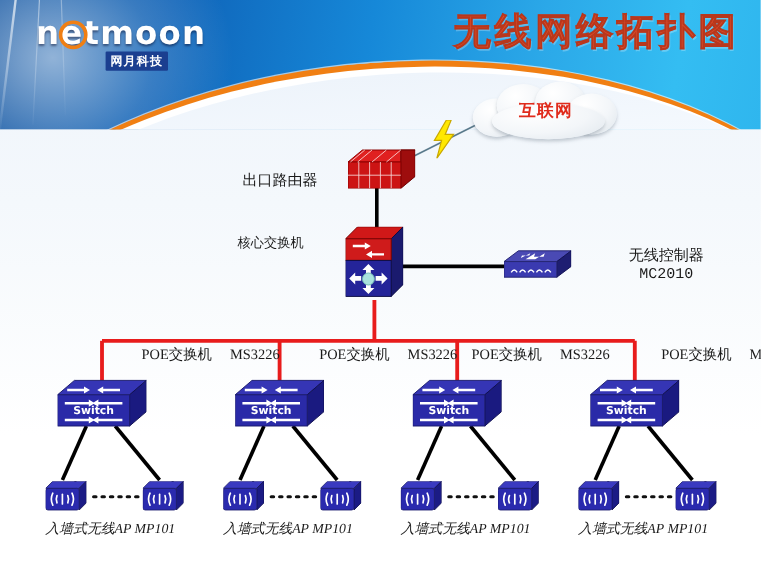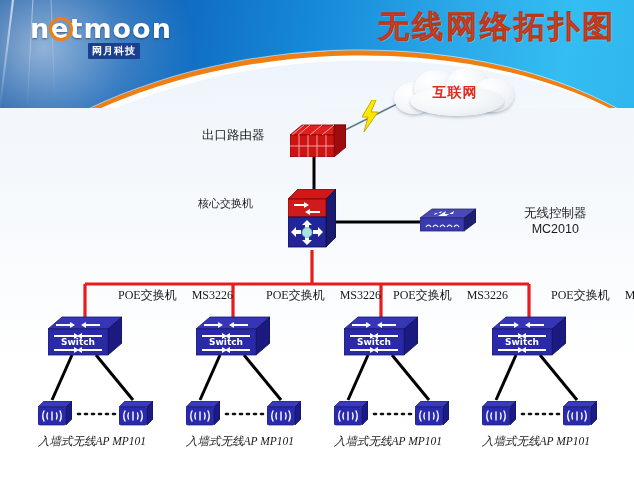--- a/index.html
+++ b/index.html
@@ -202,24 +202,24 @@
     position: absolute;
     font-family: "Liberation Serif", "DejaVu Serif", serif;
     font-size: 12px;
     color: #1a1a1a;
     line-height: 1.25;
     white-space: nowrap;
   }
   .label.center { text-align: center; }
   .label .l2 {
     display: block;
-    font-family: Liberation Sans, sans-serif;
-  }
-
-  #label-router { left: 202px; top: 128px; font-size: 12.5px; }
+    font-family: Liberation Mono, monospace;
+  }
+
+  #label-router { left: 202px; top: 143px; font-size: 12.5px; }
   #label-core   { left: 198px; top: 197px; font-size: 11px; }
   #label-wlc    { left: 487px; top: 206px; font-size: 12.5px; margin-left: 37px; }
 
   
   .poe-switch {
     position: absolute;
     width: 74px; height: 42px;
   }
   .poe-label {
     position: absolute;

